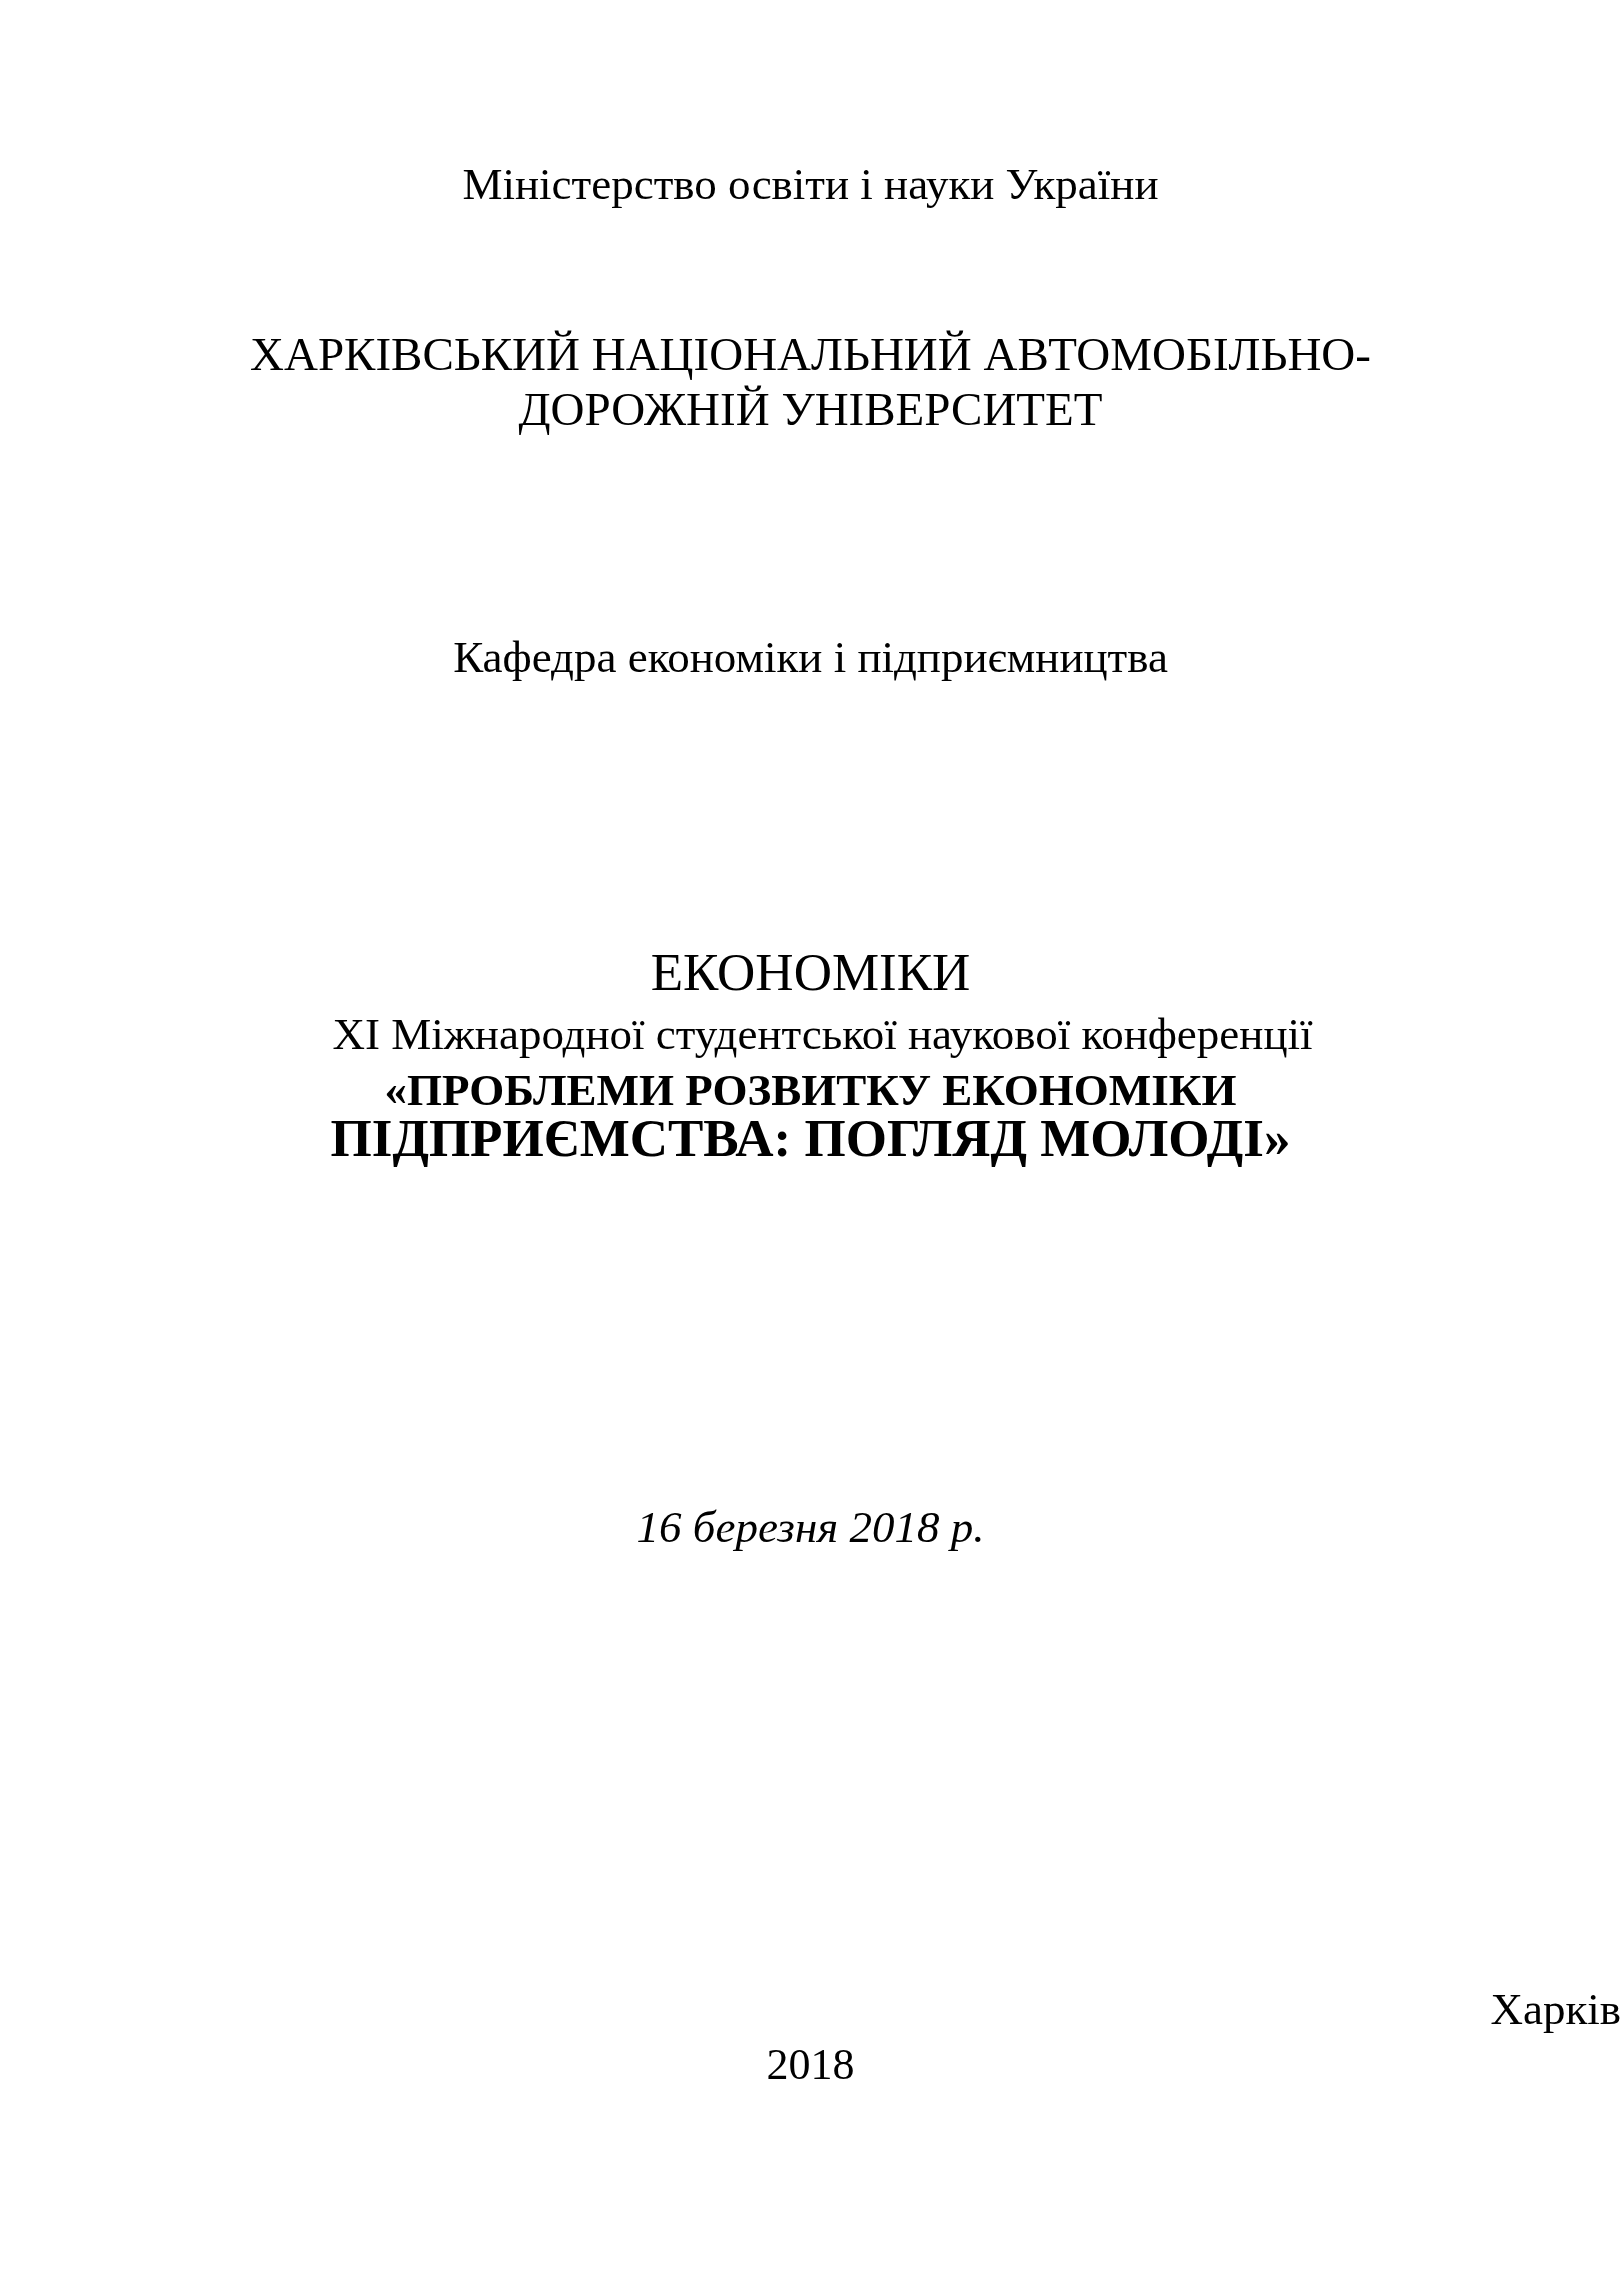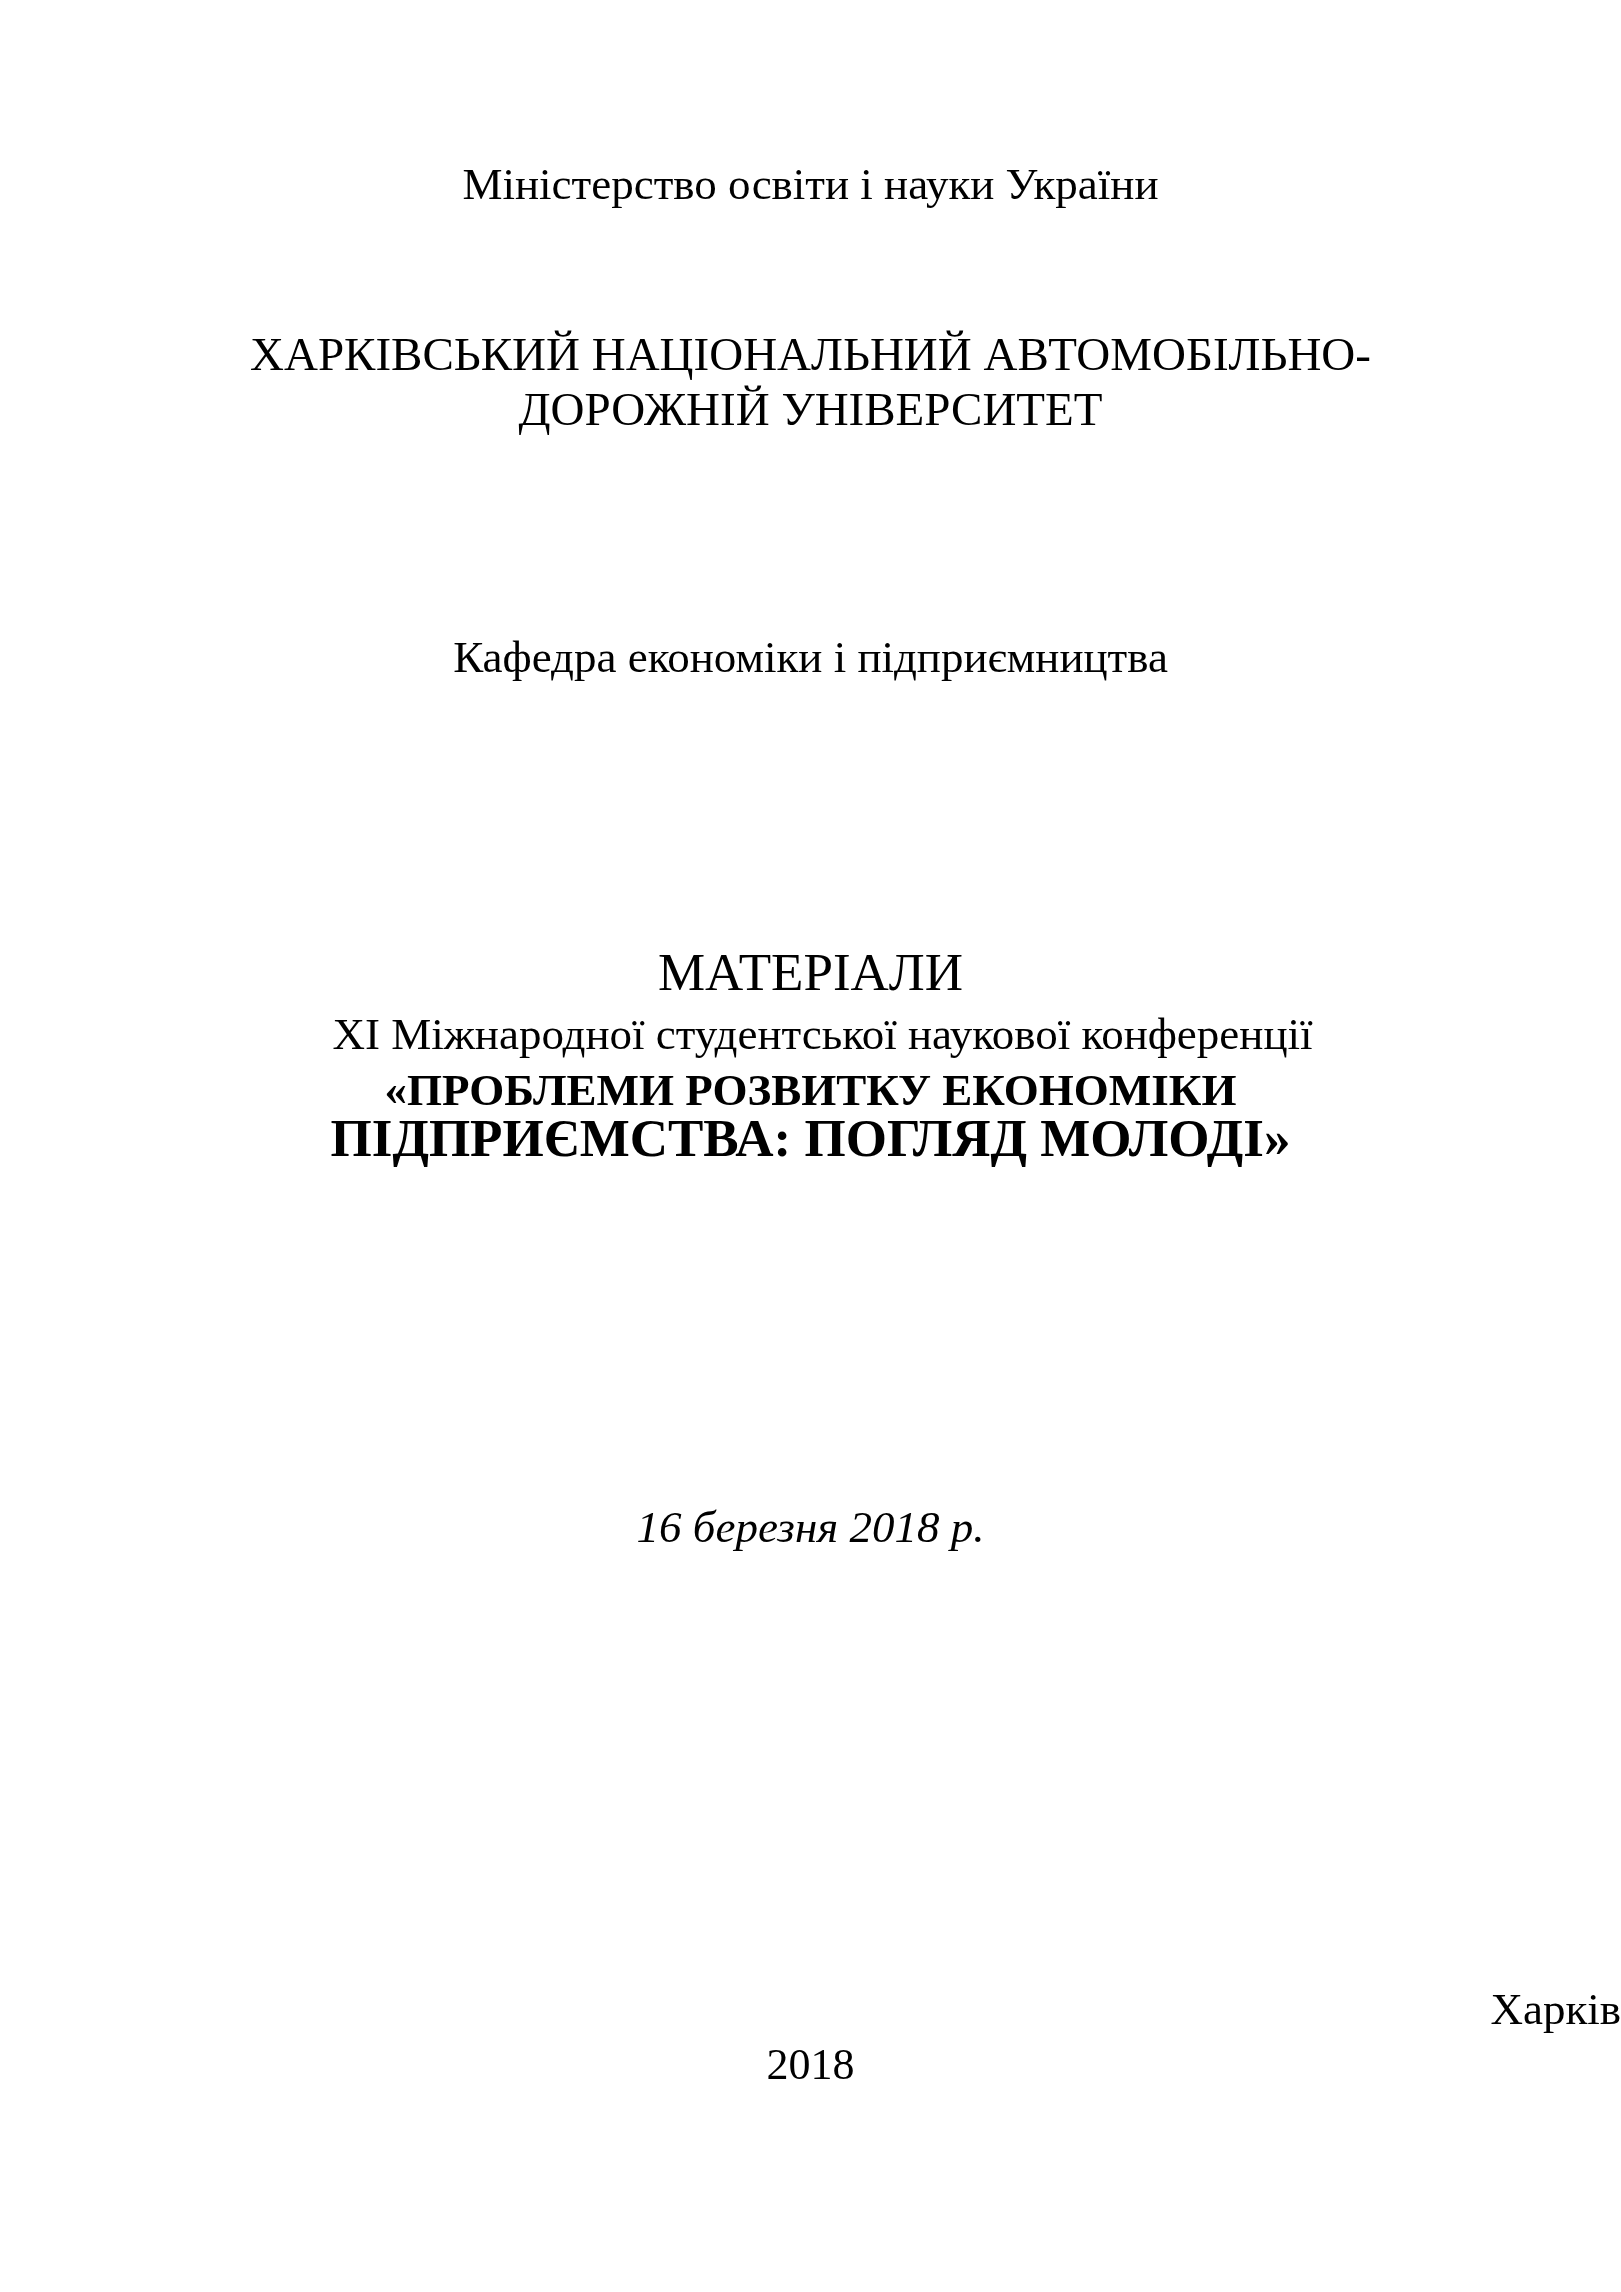--- a/index.html
+++ b/index.html
@@ -42,21 +42,21 @@
   <div class="line ministry">Міністерство освіти і науки України</div>
 
   <div>
     <div class="line uni1">ХАРКІВСЬКИЙ НАЦІОНАЛЬНИЙ АВТОМОБІЛЬНО-</div>
     <div class="line uni2">ДОРОЖНІЙ УНІВЕРСИТЕТ</div>
   </div>
 
   <div class="line dept">Кафедра економіки і підприємництва</div>
 
   <div>
-    <div class="line materials">МАТЕРІАЛИ</div>
+    <div class="line materials">ЕКОНОМІКИ</div>
     <div class="line conf">XI Міжнародної студентської наукової конференції</div>
     <div class="line title1">«ПРОБЛЕМИ РОЗВИТКУ ЕКОНОМІКИ</div>
     <div class="line title2">ПІДПРИЄМСТВА: ПОГЛЯД МОЛОДІ»</div>
   </div>
 
   <div class="line date">16 березня 2018 р.</div>
 
   <div>
     <div class="line city">Харків</div>
     <div class="line year">2018</div>

